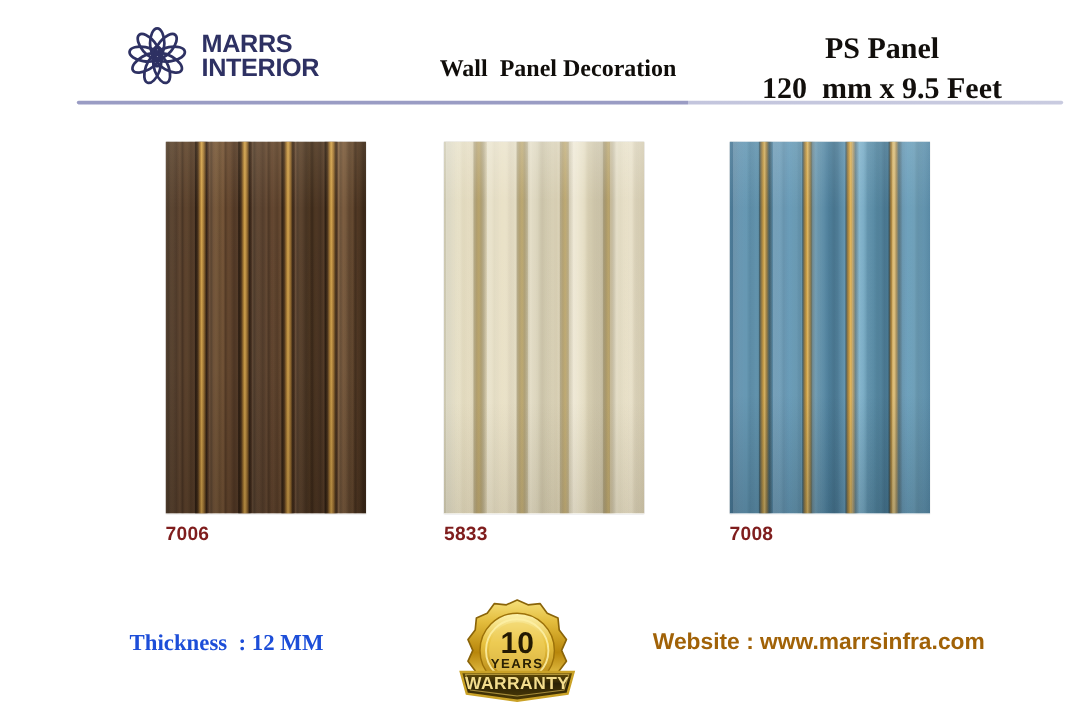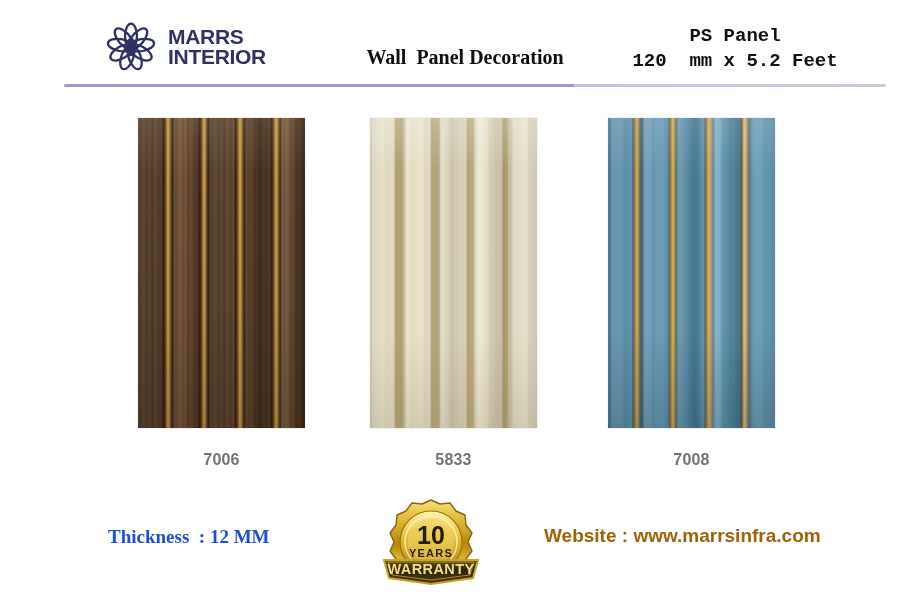--- a/index.html
+++ b/index.html
@@ -54,23 +54,23 @@
     color: #100d0a;
     white-space: pre;
   }
   #spec-block {
     position: absolute;
     left: 610px; top: 24px;
     width: 250px;
     text-align: center;
   }
   .spec-line {
-    font-family: Liberation Mono, monospace;
-    font-weight: bold;
-    font-size: 19px;
+    font-family: Liberation Serif, serif;
+    font-weight: bold;
+    font-size: 25px;
     color: #120f0c;
     line-height: 1.34;
     white-space: pre;
   }
   #header-rule {
     position: absolute;
     left: 64px; top: 84px;
     width: 822px;
     height: 3px;
     background: linear-gradient(to right, #9a9cc4 0%, #9a9cc4 62%, #c3c5dd 62%, #c9cbe0 100%);
@@ -99,26 +99,26 @@
     height: 310px;
     overflow: hidden;
     box-shadow: 0 0 1px rgba(0,0,0,0.28);
   }
   .swatch-base { position: absolute; inset: 0; }
   .swatch-grain { position: absolute; inset: 0; }
   .swatch-flutes { position: absolute; inset: 0; }
   .swatch-shade { position: absolute; inset: 0; }
 
   .swatch-code {
-    margin-top: 23px;
-    text-align: center;
+    margin-top: 9px;
+    text-align: left;
     font-family: "Liberation Sans", sans-serif;
     font-weight: bold;
     font-size: 16px;
-    color: #737373;
+    color: #7f1d1d;
     letter-spacing: 0.2px;
   }
 
   
   .p0-base {
     background:
       linear-gradient(90deg,
         #4b3626 0%, #5d4430 6%, #6b4f36 12%, #53392a 19%,
         #7a5a3a 26%, #6a4b33 34%, #4e3727 41%, #5f4531 49%,
         #77563a 57%, #5a402c 65%, #49331f 72%, #664a33 80%,
@@ -307,21 +307,21 @@
     <span id="brand-words">
       <span class="brand-line">MARRS</span>
       <span class="brand-line">INTERIOR</span>
     </span>
   </div>
 
   <div id="catalog-title">Wall  Panel Decoration</div>
 
   <div id="spec-block">
     <div class="spec-line">PS Panel</div>
-    <div class="spec-line">120  mm x 5.2 Feet</div>
+    <div class="spec-line">120  mm x 9.5 Feet</div>
   </div>
 
   <div id="header-rule"></div>
 </div>
 
 <div id="swatch-row">
 
   <div class="swatch-cell" data-idx="0">
     <div class="swatch-img">
       <div class="swatch-base p0-base"></div>

